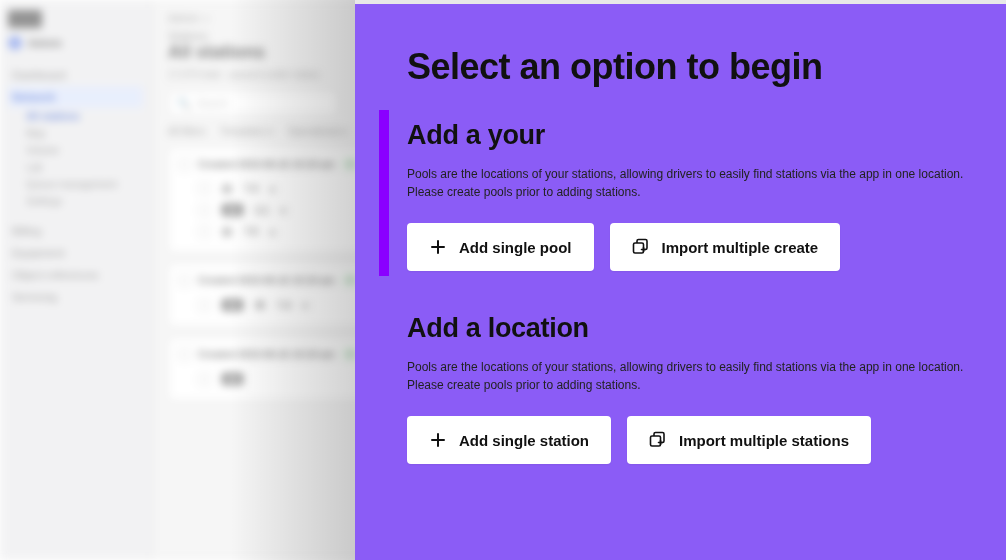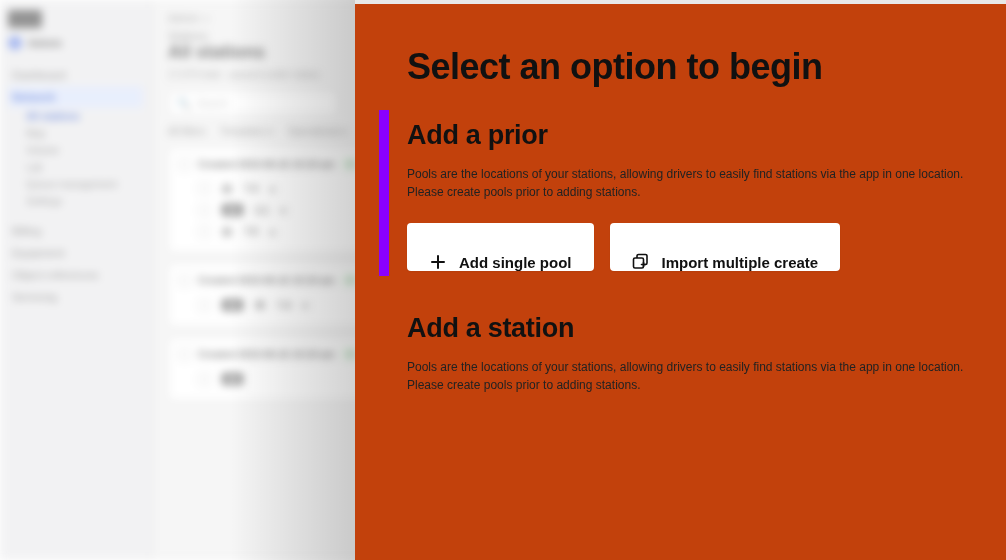--- a/index.html
+++ b/index.html
@@ -49,21 +49,21 @@
   .bg .tri{font-size:9px;color:#777;}
   .bg .rt{font-size:9px;color:#888;margin-left:auto;}
   
   .overlay-shadow{
     position:absolute; left:0; top:0; bottom:0; width:355px;
     background: linear-gradient(to right, rgba(0,0,0,0) 65%, rgba(0,0,0,0.18) 100%);
     pointer-events:none;
   }
   .panel {
     position:absolute; left:355px; right:0; top:0; bottom:0;
-    background:#c2410c;
+    background:#8b5cf6;
     padding: 38px 36px 0 52px;
     overflow:hidden;
   }
   .panel::before{
     content:""; position:absolute; left:0; right:0; top:0; height:4px;
     background:#e8e8e8;
   }
   .panel h1.main{
     font-size:36px; font-weight:800; color:#111; letter-spacing:-0.5px;
     margin: 8px 0 32px 0;
@@ -76,21 +76,21 @@
   .section h2{
     font-size:27px; font-weight:800; color:#111; margin-bottom:14px; letter-spacing:-0.3px;
   }
   .section p{
     font-size:12px; line-height:1.5; color:#222; margin-bottom:22px; max-width:570px;
   }
   .btn-row{ display:flex; gap:16px; }
   .btn{
     background:#fff; border:none; border-radius:4px;
     height:48px; padding:0 22px;
-    display:flex; align-items:flex-end; gap:12px;
+    display:flex; align-items:center; gap:12px;
     font-size:15px; font-weight:600; color:#111;
     cursor:pointer;
     box-shadow: 0 1px 2px rgba(0,0,0,0.06);
   }
   .btn .ic{ display:flex; align-items:center; justify-content:center; width:18px; height:18px; }
   .btn svg{ display:block; }
 </style>
 </head>
 <body>
 
@@ -185,21 +185,21 @@
     </div>
   </div>
 </div>
 
 <div class="overlay-shadow"></div>
 
 <div class="panel">
   <h1 class="main">Select an option to begin</h1>
 
   <div class="section accent">
-    <h2>Add a prior</h2>
+    <h2>Add a your</h2>
     <p>Pools are the locations of your stations, allowing drivers to easily find stations via the app in one location. Please create pools prior to adding stations.</p>
     <div class="btn-row">
       <button class="btn">
         <span class="ic">
           <svg width="16" height="16" viewBox="0 0 16 16">
               <path d="M8 2v12M2 8h12" stroke="#111" stroke-width="2" stroke-linecap="round"></path>
             </svg>
         </span>
         <span>Add single pool</span>
       </button>
@@ -210,16 +210,36 @@
             <rect x="1.5" y="5" width="10" height="10" rx="1.5" fill="#fff" stroke="#111" stroke-width="1.6"></rect>
             <path d="M6.5 12.5v4M4.5 14.5h4" stroke="#111" stroke-width="1.6" stroke-linecap="round" transform="translate(5,-3)"></path>
           </svg>
         </span>
         <span>Import multiple create</span>
       </button>
     </div>
   </div>
 
   <div class="section">
-    <h2>Add a station</h2>
+    <h2>Add a location</h2>
     <p>Pools are the locations of your stations, allowing drivers to easily find stations via the app in one location. Please create pools prior to adding stations.</p>
+    <div class="btn-row">
+      <button class="btn">
+        <span class="ic">
+          <svg width="16" height="16" viewBox="0 0 16 16">
+              <path d="M8 2v12M2 8h12" stroke="#111" stroke-width="2" stroke-linecap="round"></path>
+            </svg>
+        </span>
+        <span>Add single station</span>
+      </button>
+      <button class="btn">
+        <span class="ic">
+          <svg width="18" height="18" viewBox="0 0 18 18">
+            <rect x="5" y="1.5" width="10" height="10" rx="1.5" fill="none" stroke="#111" stroke-width="1.6"></rect>
+            <rect x="1.5" y="5" width="10" height="10" rx="1.5" fill="#fff" stroke="#111" stroke-width="1.6"></rect>
+            <path d="M6.5 12.5v4M4.5 14.5h4" stroke="#111" stroke-width="1.6" stroke-linecap="round" transform="translate(5,-3)"></path>
+          </svg>
+        </span>
+        <span>Import multiple stations</span>
+      </button>
+    </div>
   </div>
 </div>
 
 </body></html>

